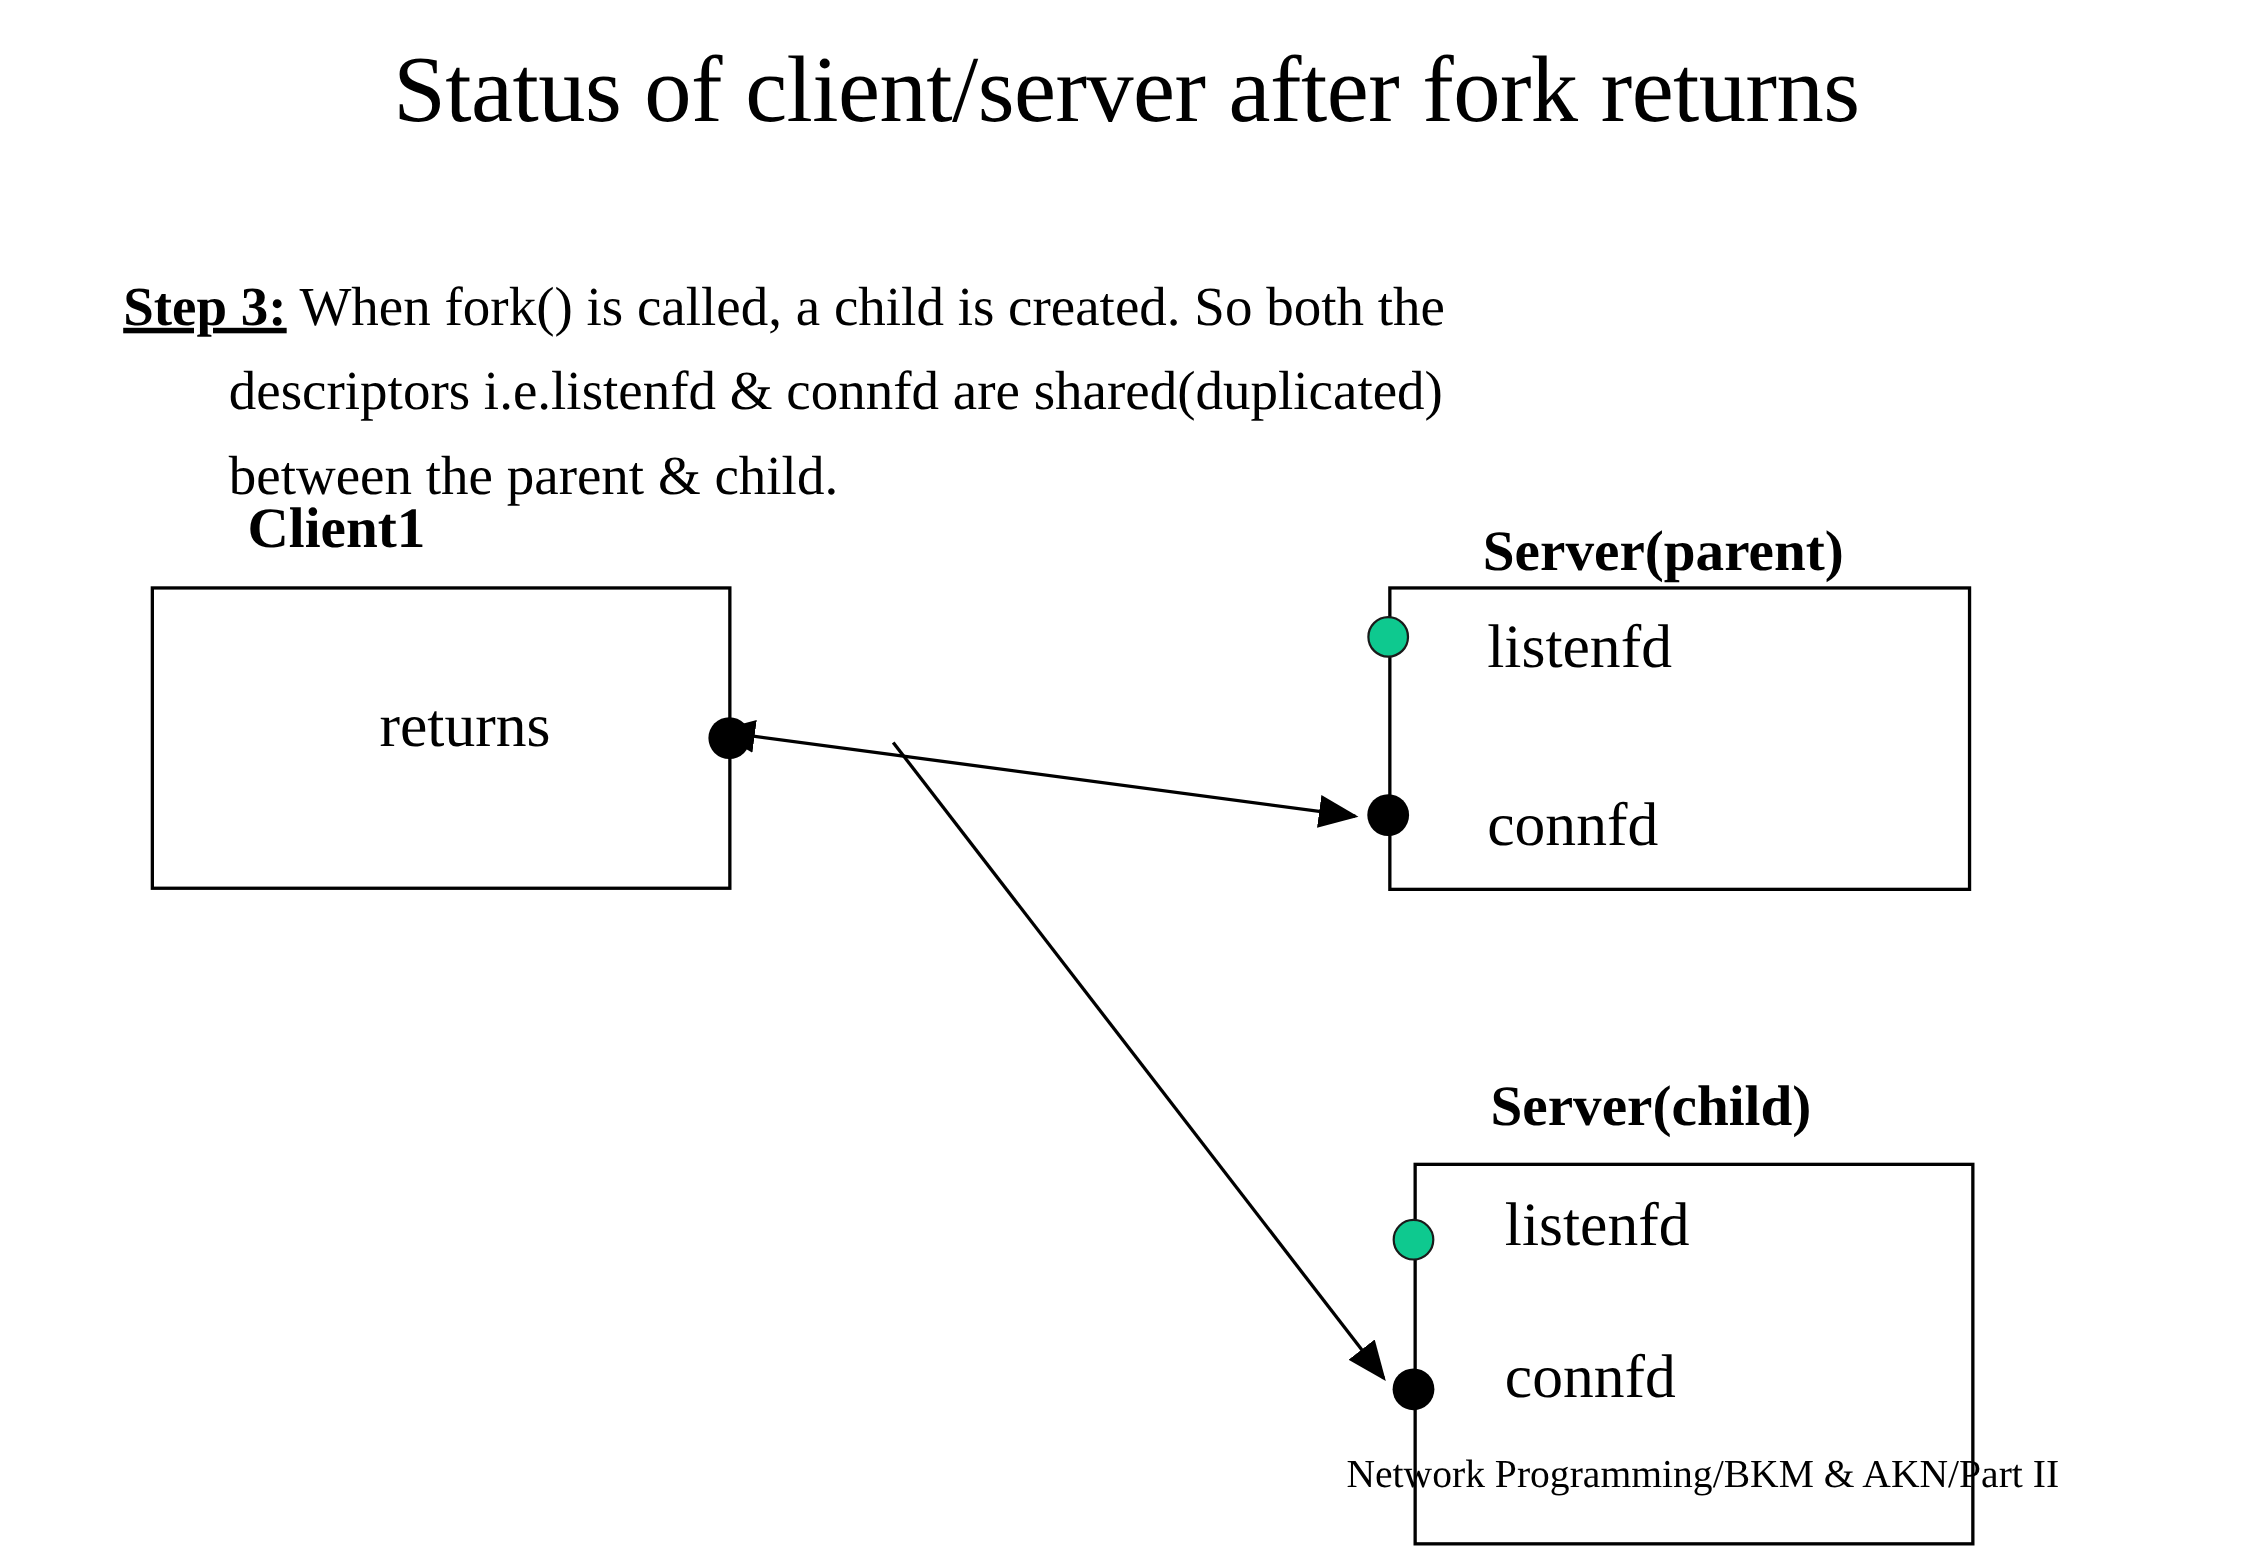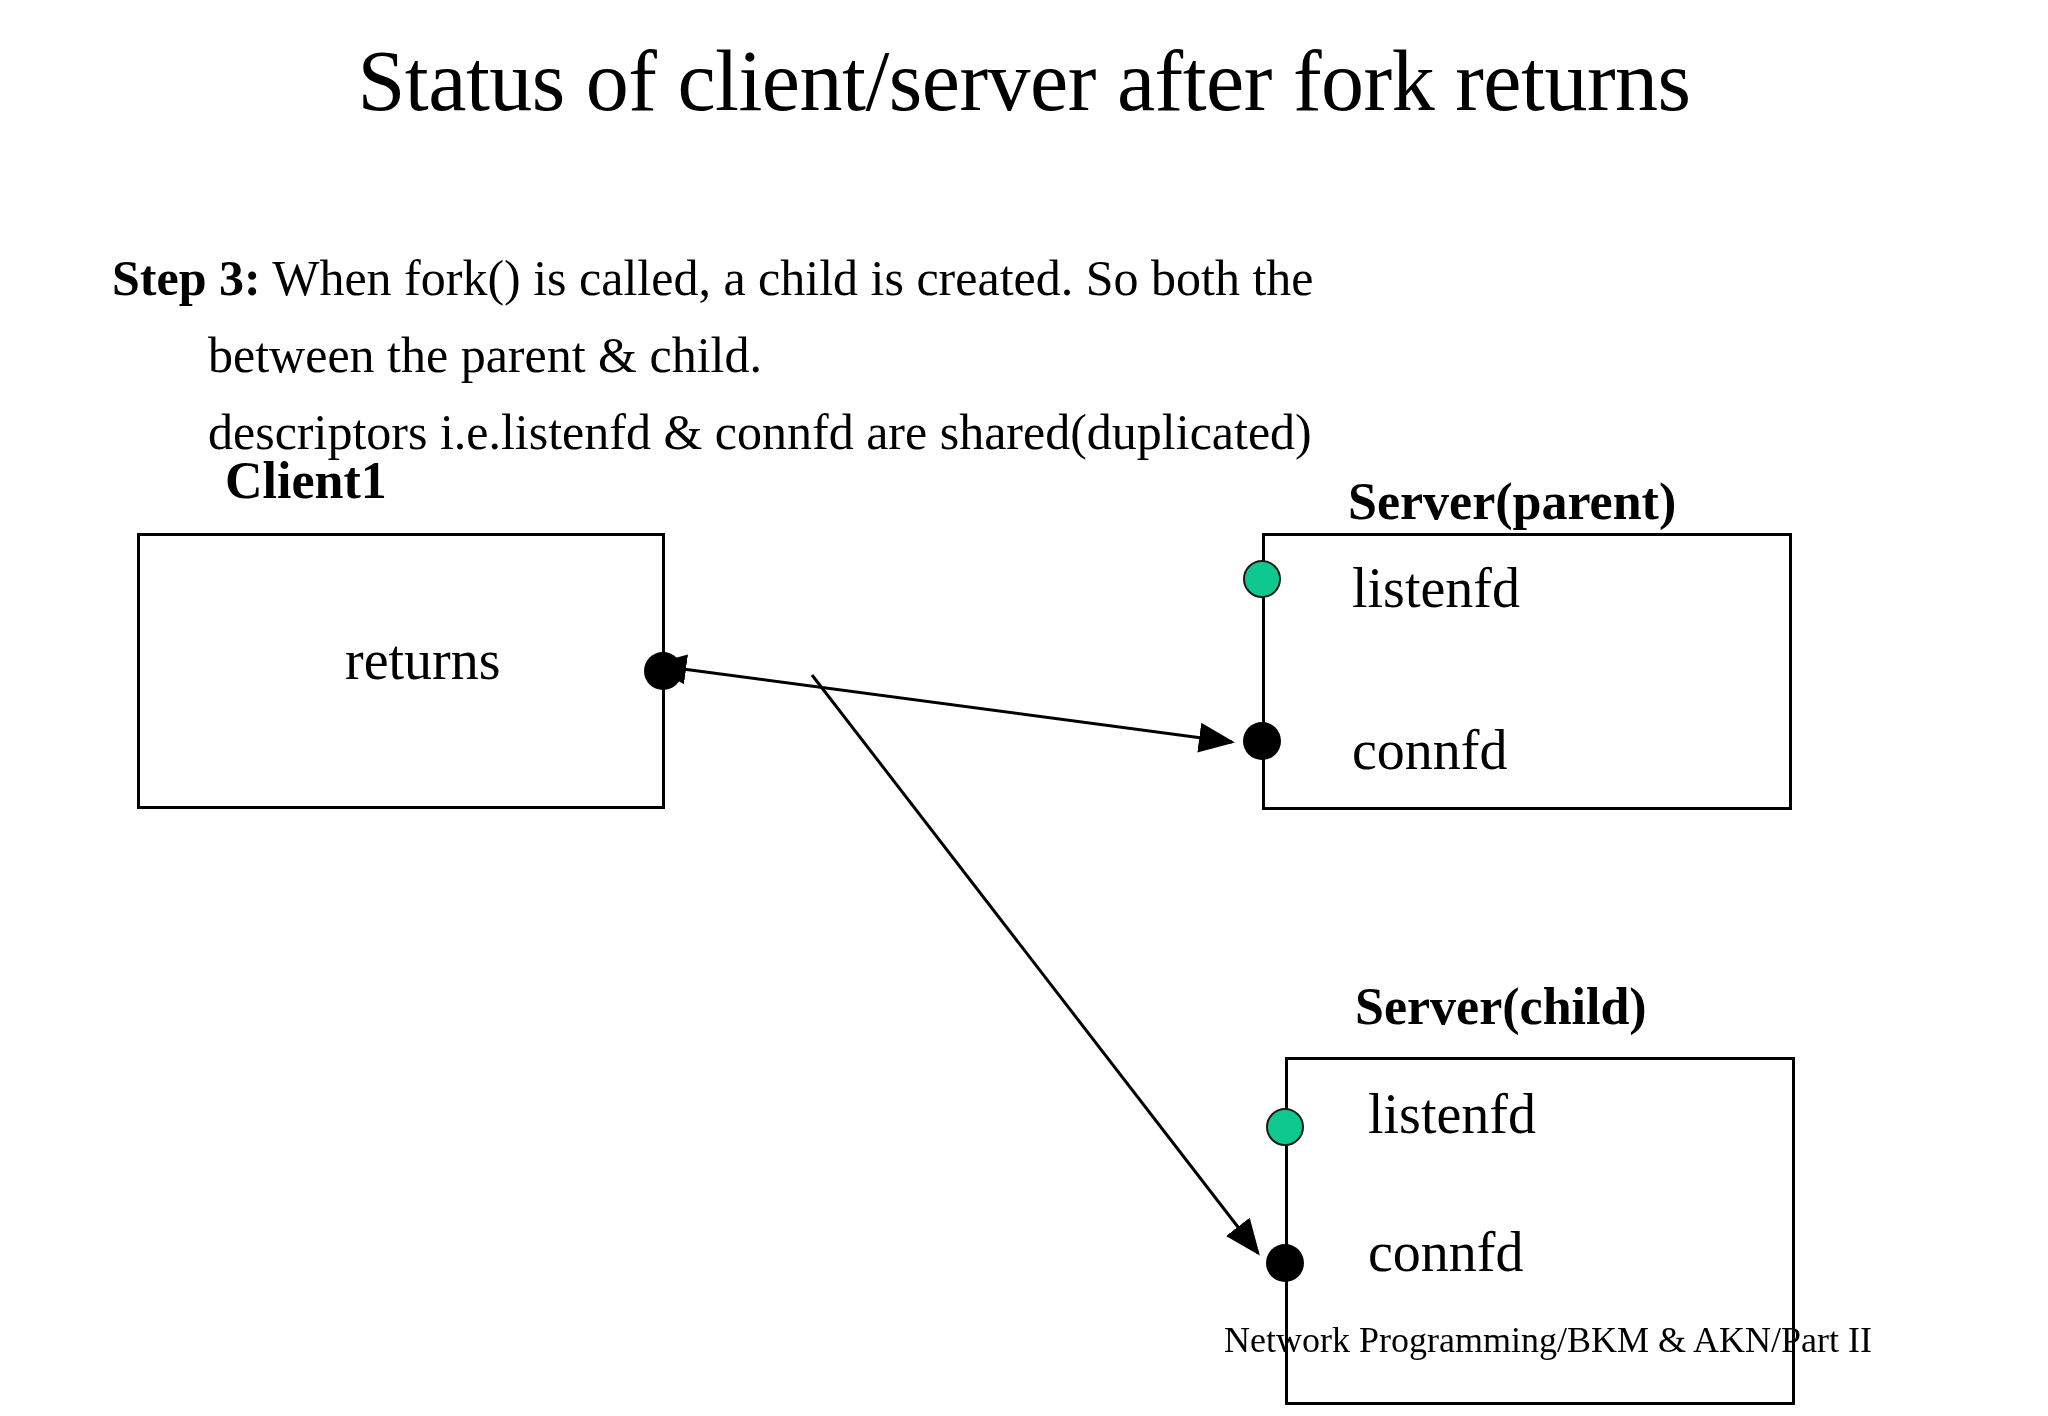--- a/index.html
+++ b/index.html
@@ -48,20 +48,21 @@
     line-height: 77px;
   }
   .body-line {
     white-space: nowrap;
   }
   .body-line.indent {
     padding-left: 96px;
   }
   .step-label {
     font-weight: bold;
+    text-decoration: underline;
   }
 
   
   .group-label {
     position: absolute;
     font-weight: bold;
     font-size: 52px;
     line-height: 1;
     white-space: nowrap;
   }
@@ -153,22 +154,22 @@
 </style>
 </head>
 <body>
 
 <div id="stage">
 
   <div class="slide-title">Status of client/server after fork returns</div>
 
   <div class="body-block">
     <div class="body-line"><span class="step-label">Step 3:</span><span> When fork() is called, a child is created. So both the</span></div>
+    <div class="body-line indent">descriptors i.e.listenfd &amp; connfd are shared(duplicated)</div>
     <div class="body-line indent">between the parent &amp; child.</div>
-    <div class="body-line indent">descriptors i.e.listenfd &amp; connfd are shared(duplicated)</div>
   </div>
 
   <div class="group-label" id="label-client1">Client1</div>
   <div class="group-label" id="label-server-parent">Server(parent)</div>
   <div class="group-label" id="label-server-child">Server(child)</div>
 
   <div class="proc-box" id="box-client1"></div>
   <div class="proc-box" id="box-server-parent"></div>
   <div class="proc-box" id="box-server-child"></div>
 

